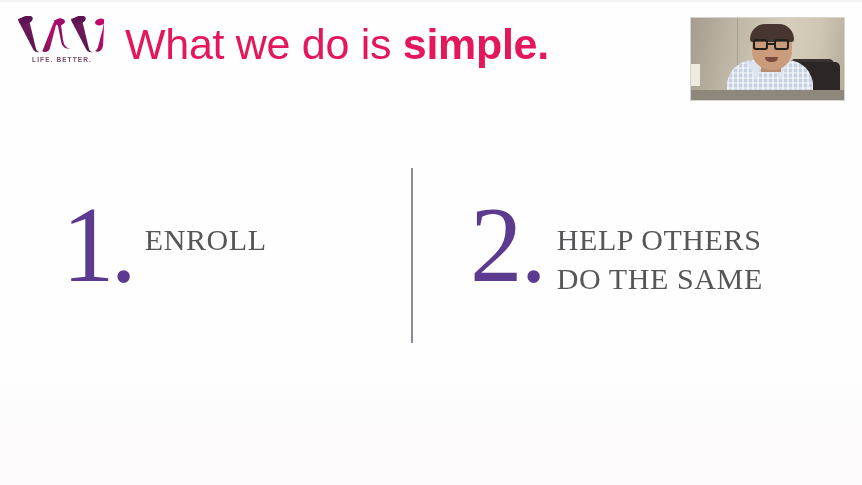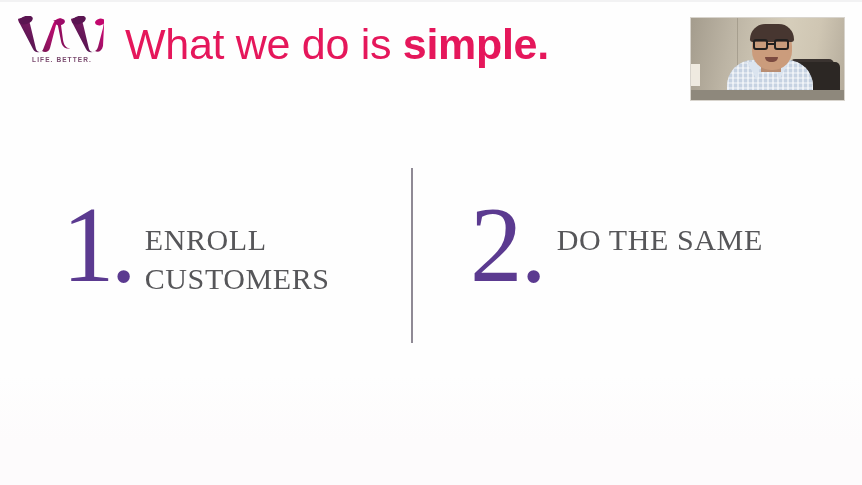--- a/index.html
+++ b/index.html
@@ -333,25 +333,25 @@
       <div class="wc-deskshadow"></div>
     </div>
   </div>
 
   <div id="column-divider"></div>
 
   <div class="step" id="step-1">
     <div class="step-number">1.</div>
     <div class="step-lines">
       <div class="step-line">ENROLL</div>
-      <div class="step-line">CUSTOMERS</div>
     </div>
   </div>
 
   <div class="step" id="step-2">
     <div class="step-number">2.</div>
     <div class="step-lines">
+      <div class="step-line">HELP OTHERS</div>
       <div class="step-line">DO THE SAME</div>
     </div>
   </div>
 
   <div id="ghost-band"></div>
 </div>
 
 </body></html>

